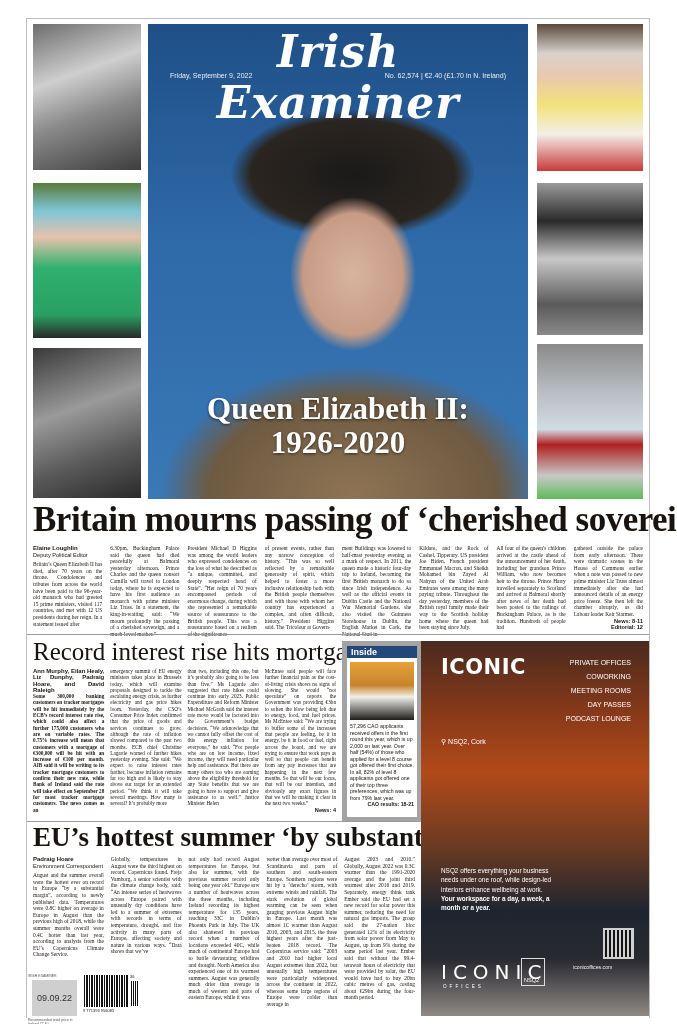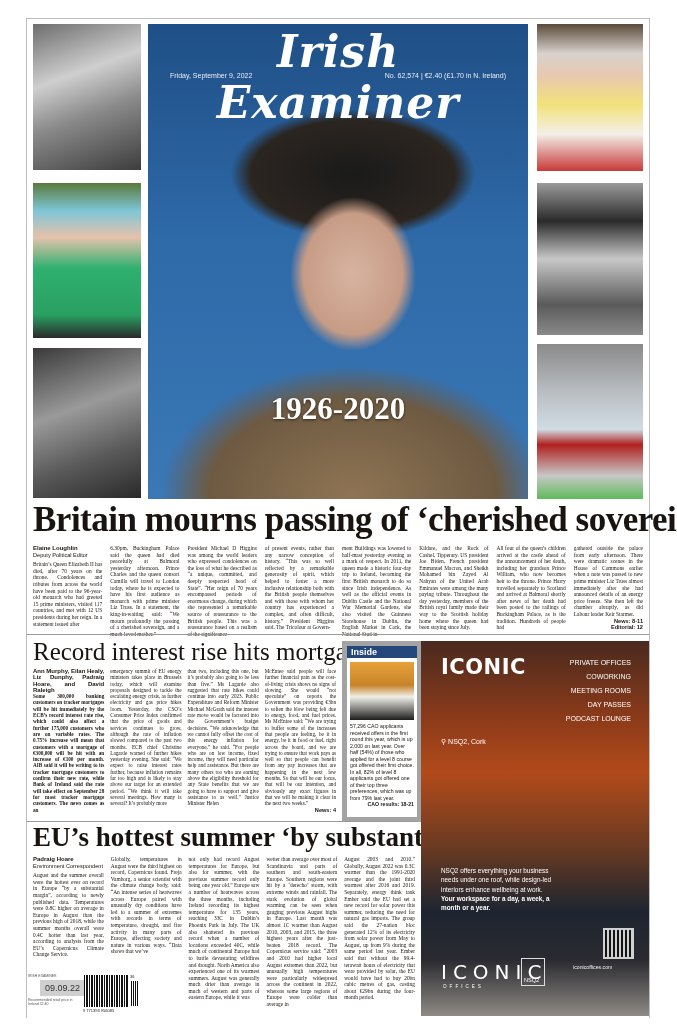--- a/index.html
+++ b/index.html
@@ -39,21 +39,21 @@
   .ad-copy{position:absolute;left:20px;top:225px;width:120px;color:#fff;font-family:"Liberation Sans",sans-serif;font-size:6.4px;line-height:9.3px;}
   .ad-copy b{display:block;}
   .iconic{position:absolute;left:20px;top:319px;color:#fff;font-family:"DejaVu Sans",sans-serif;font-size:20px;letter-spacing:6px;}
   .offices{position:absolute;left:22px;top:343px;color:#fff;font-family:"Liberation Sans",sans-serif;font-size:4.6px;letter-spacing:3px;}
   .nsq2-box{position:absolute;left:100px;top:317px;width:24px;height:28px;border:1px solid #ddd;color:#fff;font-family:"Liberation Sans",sans-serif;font-size:5.6px;padding:18px 0 0 2px;box-sizing:border-box;}
   .qr{position:absolute;left:182px;top:287px;width:27px;height:27px;background:
      repeating-linear-gradient(90deg,#111 0 2px,#eee 2px 4px),#eee;opacity:.85;border:2px solid #eee;}
   .ad-url{position:absolute;left:152px;top:323px;color:#f0f0f0;font-family:"Liberation Sans",sans-serif;font-size:5.2px;}
   .datebox{position:absolute;left:28px;top:974px;font-family:"Liberation Sans",sans-serif;}
   .datebox .p{font-size:3.5px;color:#555;}
-  .datebox .d{background:#cfcfcf;font-size:9px;padding:3px 5px;margin:2px 12px;color:#333;}
+  .datebox .d{background:#cfcfcf;font-size:9px;padding:13px 5px;margin:2px 4px;color:#333;}
   .barcode{position:absolute;left:84px;top:975px;width:44px;height:32px;background:repeating-linear-gradient(90deg,#111 0 1px,#fff 1px 2px,#111 2px 4px,#fff 4px 5px);}
   .barnum{position:absolute;left:83px;top:1008px;font-family:"Liberation Sans",sans-serif;font-size:4px;}
   .barnum2{position:absolute;left:130px;top:974px;font-family:"Liberation Sans",sans-serif;font-size:4px;}
   .barcode2{position:absolute;left:131px;top:981px;width:7px;height:25px;background:repeating-linear-gradient(90deg,#111 0 1px,#fff 1px 2px);}
 </style>
 </head>
 <body>
 
 <div class="frame"></div>
 
@@ -61,20 +61,21 @@
 <div class="thumb" style="left:33px;top:183px;width:108px;height:155px;background:linear-gradient(180deg,#5a7a3a 0%,#7ec6d8 18%,#e6c2ab 35%,#2fb06e 55%,#29a062 85%,#2a2a2a 100%);"></div>
 <div class="thumb bw" style="left:33px;top:348px;width:108px;height:150px;background:linear-gradient(160deg,#3a3a3a 0%,#9a9a9a 40%,#5a5a5a 70%,#2a2a2a 100%);"></div>
 
 <div class="main-photo">
   <div class="masthead">
     <div class="mast-title">Irish Examiner</div>
     <div class="mast-date">Friday, September 9, 2022</div>
     <div class="mast-issue">No. 62,574  |  €2.40 (£1.70 in N. Ireland)</div>
   </div>
   <div class="overlay-title">
+    <div>Queen Elizabeth II:</div>
     <div>1926-2020</div>
   </div>
 </div>
 
 <div class="thumb" style="left:537px;top:24px;width:106px;height:147px;background:linear-gradient(180deg,#5a4a3a 0%,#d8d2cc 20%,#e8c8b0 35%,#f2e27a 55%,#f3efe8 75%,#c83a3a 100%);"></div>
 <div class="thumb bw" style="left:537px;top:183px;width:106px;height:152px;background:linear-gradient(180deg,#9a9a9a 0%,#2a2a2a 25%,#c8c8c8 50%,#5a5a5a 80%,#8a8a8a 100%);"></div>
 <div class="thumb" style="left:537px;top:344px;width:106px;height:155px;background:linear-gradient(180deg,#8a8a8a 0%,#b8bcc0 30%,#d0dde4 55%,#b02020 65%,#c8c8c8 85%,#5fba5a 100%);"></div>
 
 <div class="h1">Britain mourns passing of ‘cherished sovereign’</div>
 <div class="cols" style="left:33px;top:545px;width:610px;height:86px;">

